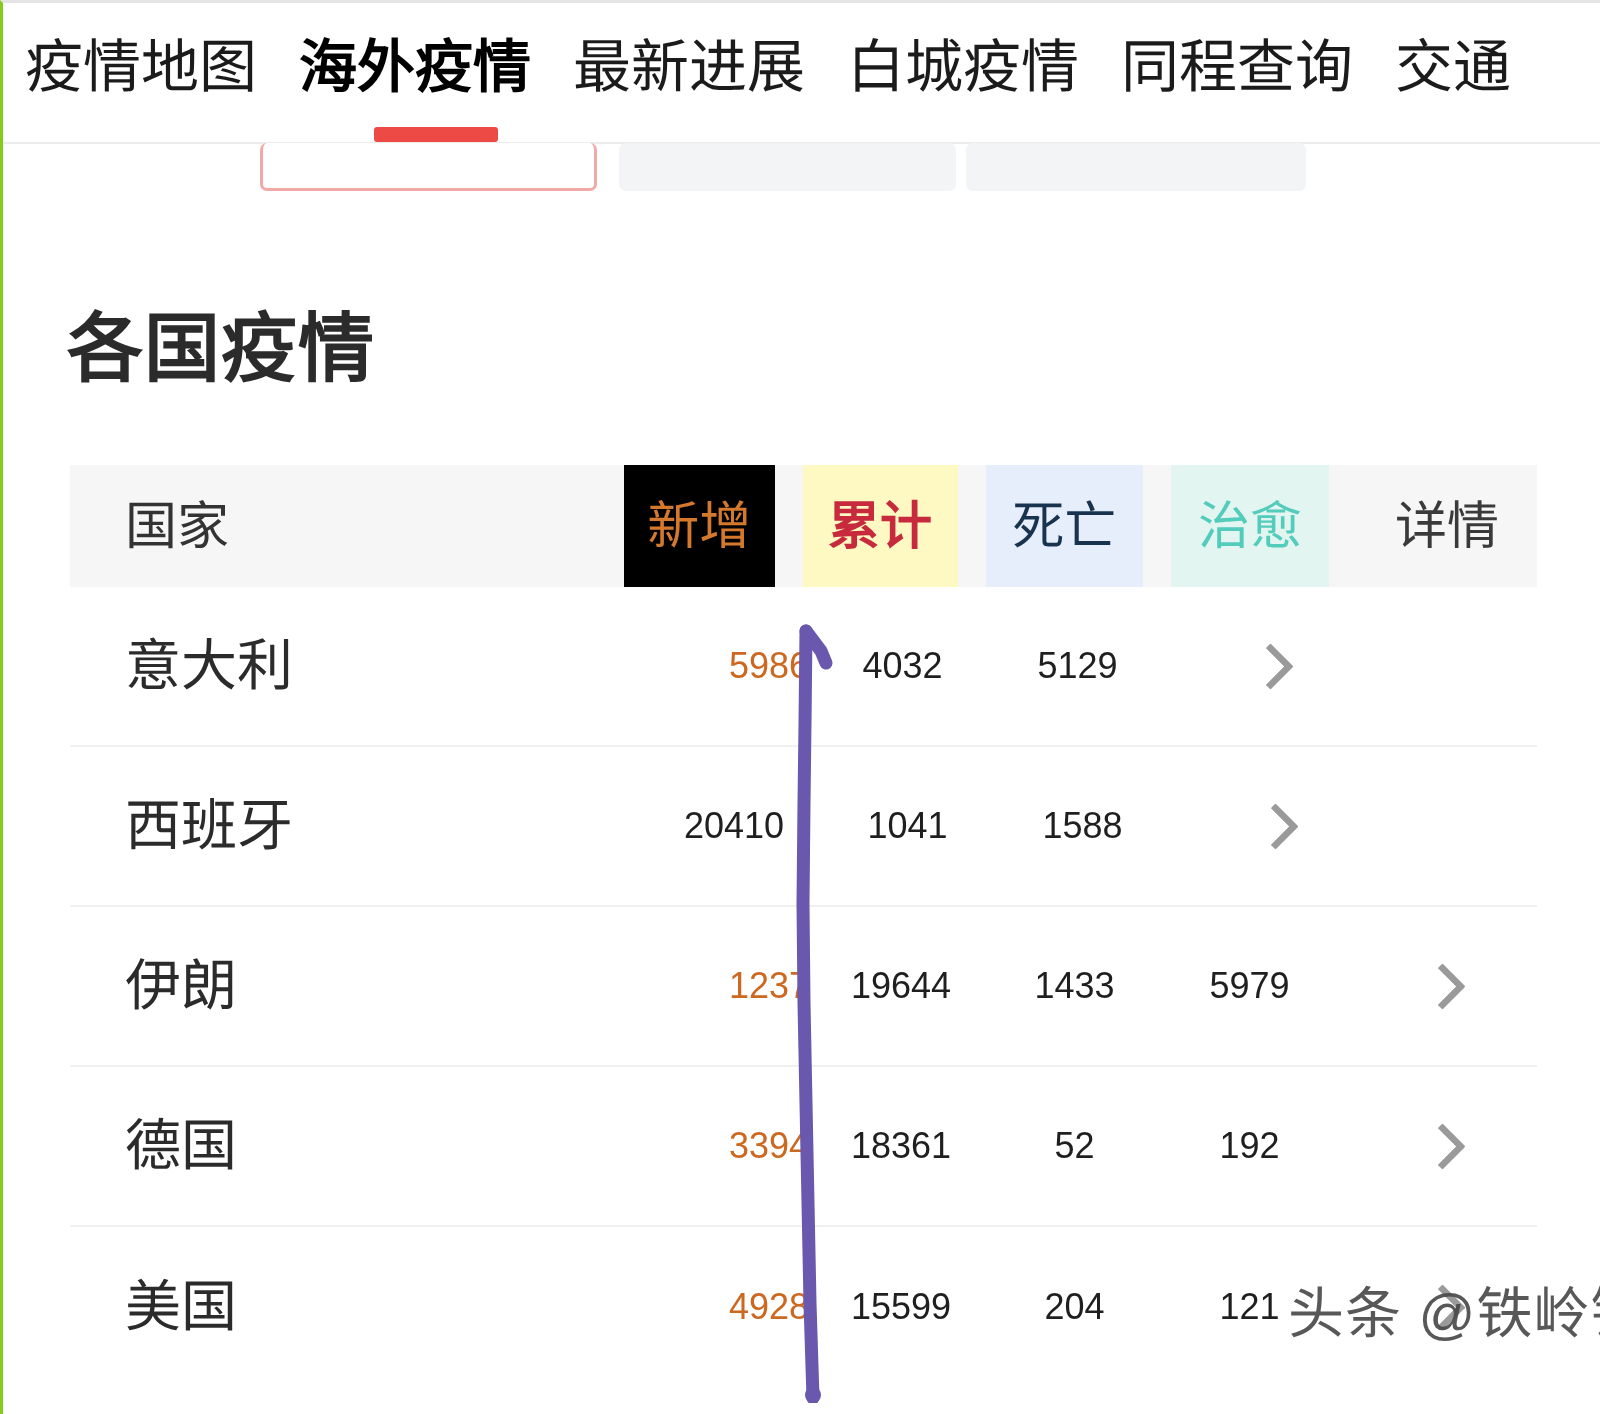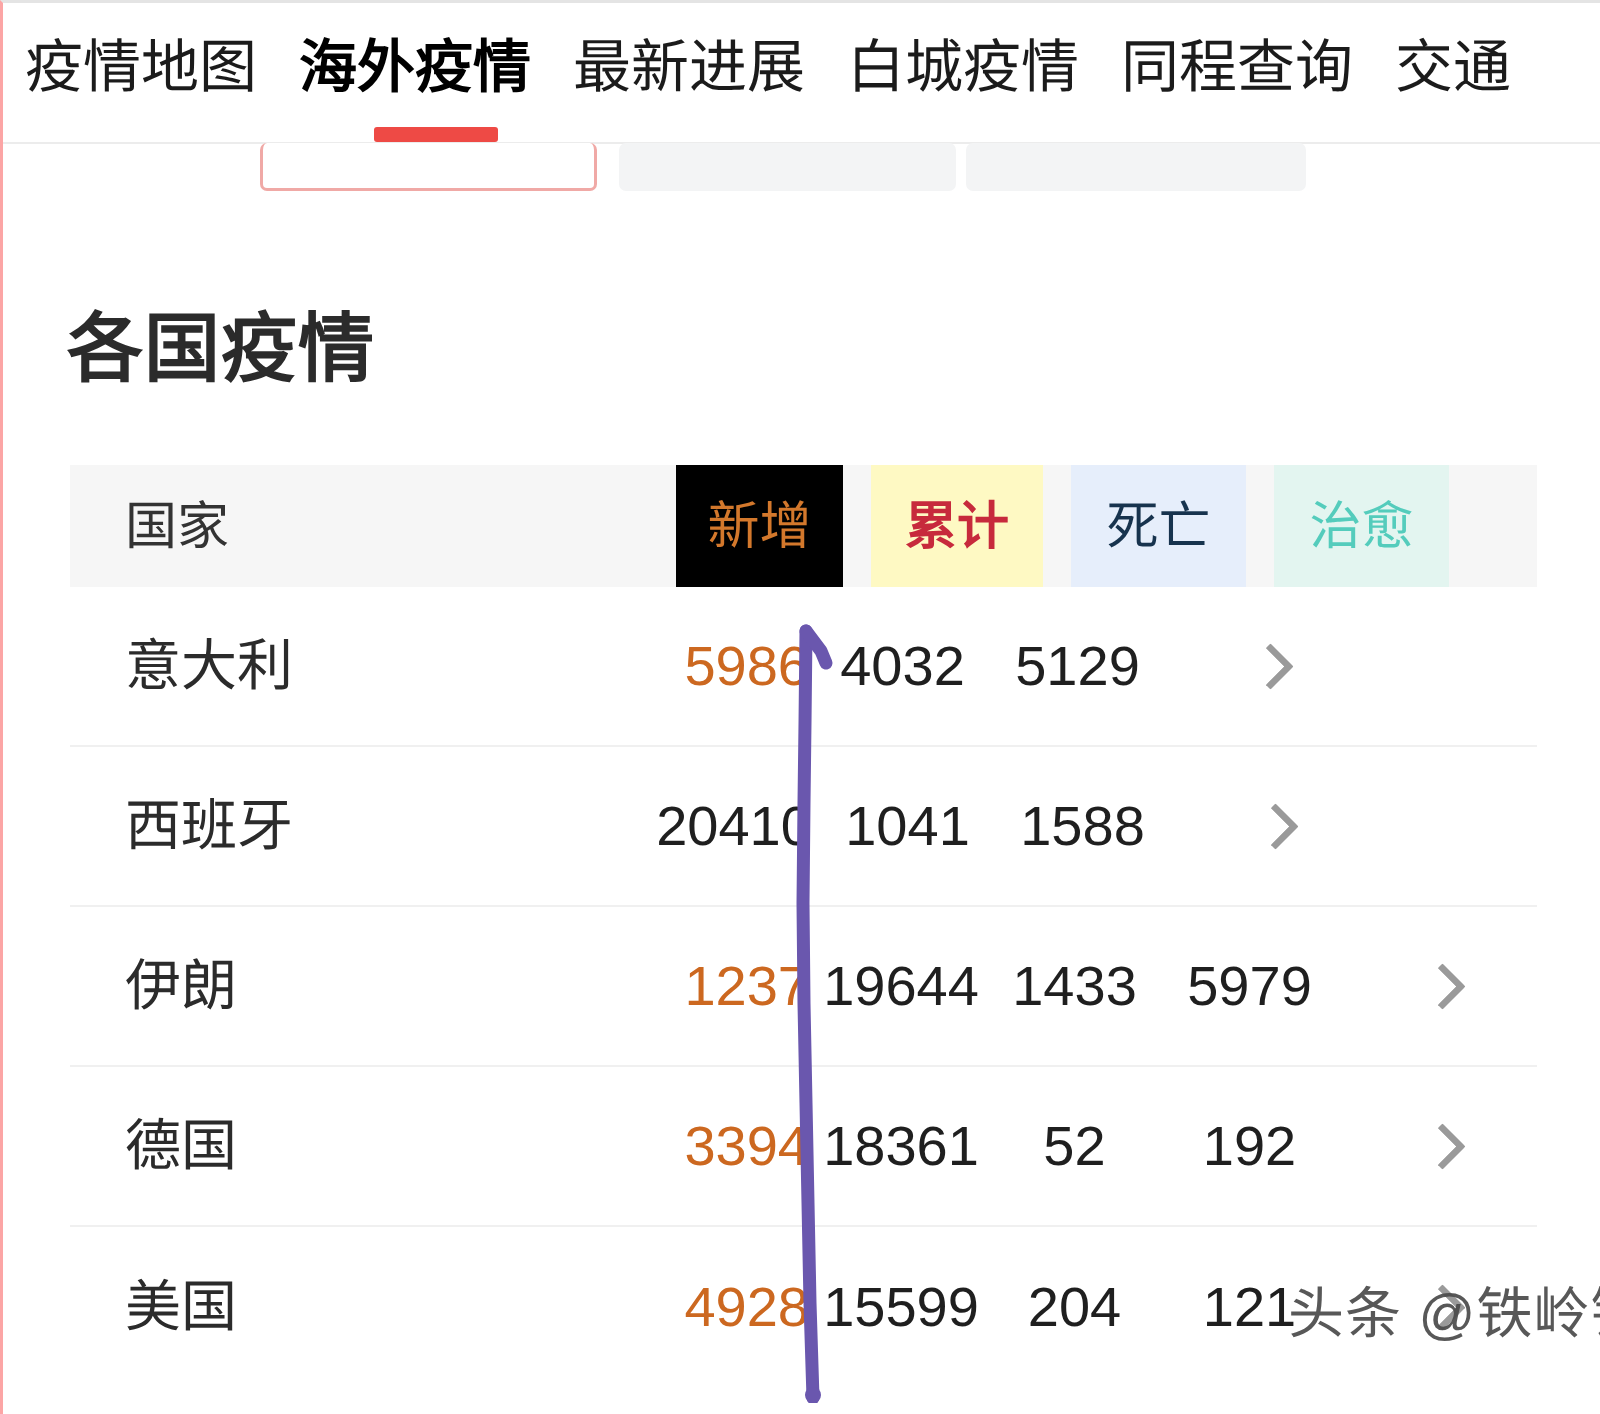--- a/index.html
+++ b/index.html
@@ -10,21 +10,21 @@
     background: #ffffff;
     font-family: "Liberation Sans", "DejaVu Sans", sans-serif;
     overflow: hidden;
   }
 
   #screen {
     position: relative;
     width: 1600px;
     height: 1414px;
     background: #ffffff;
-    border-left: 3px solid #fca5a5;
+    border-left: 3px solid #84cc16;
     border-top: 3px solid #e4e4e4;
     overflow: hidden;
   }
 
   
   #navbar {
     position: absolute;
     left: 0; top: 0;
     width: 1600px;
     height: 128px;
@@ -166,21 +166,21 @@
   .h-death { color: #17334e; }
   .h-cured { color: #54ccbc; }
   .h-detail{ color: #3a3a3a; }
   .h-country { color: #333333; }
 
   
   .bcell {
     height: 100%;
     display: flex;
     align-items: center;
-    font-size: 56px;
+    font-size: 36px;
     line-height: 1;
     color: #1f1f1f;
   }
   .c-country.bcell { justify-content: flex-start; font-size: 56px; color: #2b2b2b; }
   .c-new.bcell   { justify-content: flex-end; padding-right: 6px; color: #cc6820; font-weight: 500; }
   .c-total.bcell,
   .c-death.bcell,
   .c-cured.bcell { justify-content: center; }
   .c-detail.bcell { justify-content: center; }
 
@@ -259,20 +259,23 @@
       </div>
       <div class="hcell c-total">
         <span class="h-total">累计</span>
       </div>
       <div class="hcell c-death">
         <span class="h-death">死亡</span>
       </div>
       <div class="hcell c-cured">
         <span class="h-cured">治愈</span>
       </div>
+      <div class="hcell c-detail">
+        <span class="h-detail">详情</span>
+      </div>
     </div>
 
     <div class="row tbody-row">
       <div class="bcell c-country">意大利</div>
       <div class="bcell c-new">5986</div>
       <div class="bcell c-death">4032</div>
       <div class="bcell c-cured">5129</div>
       <div class="bcell c-detail">
         <span class="chevron"></span>
       </div>

